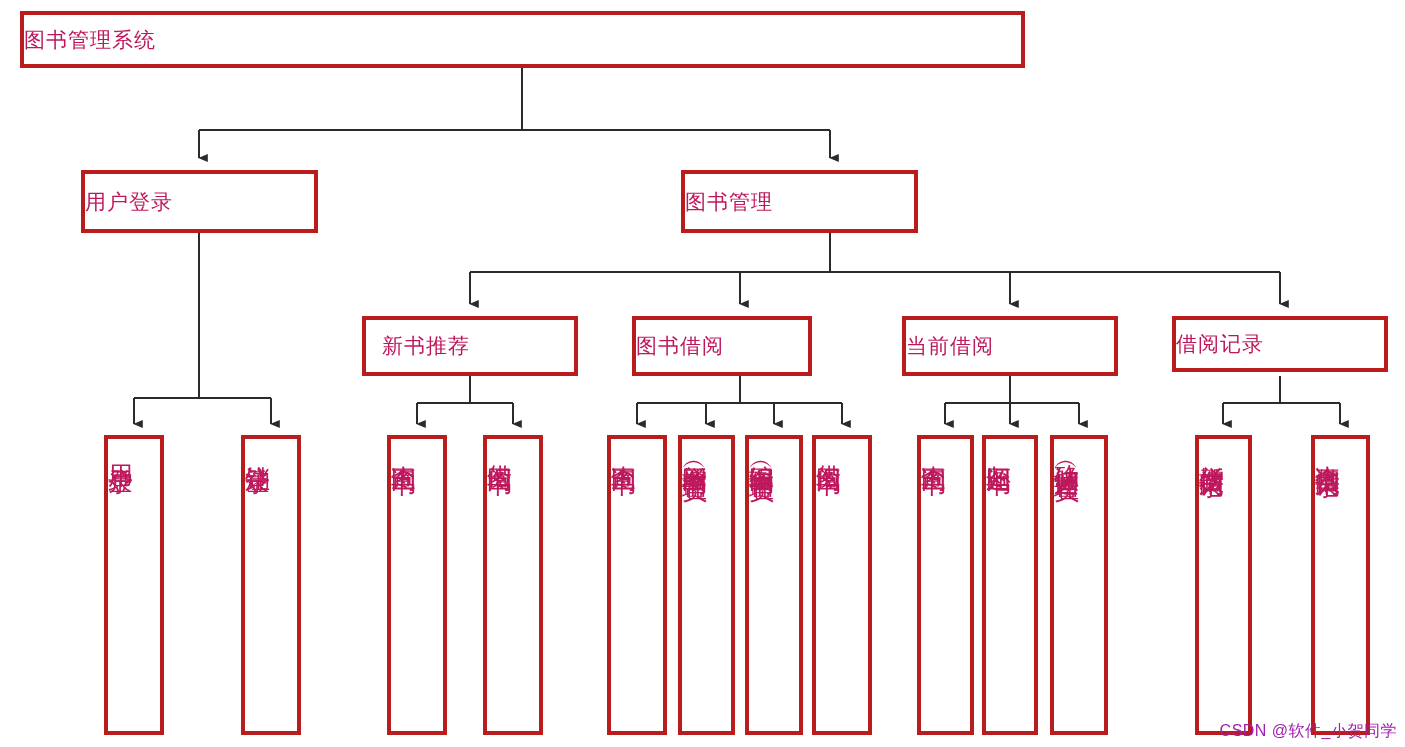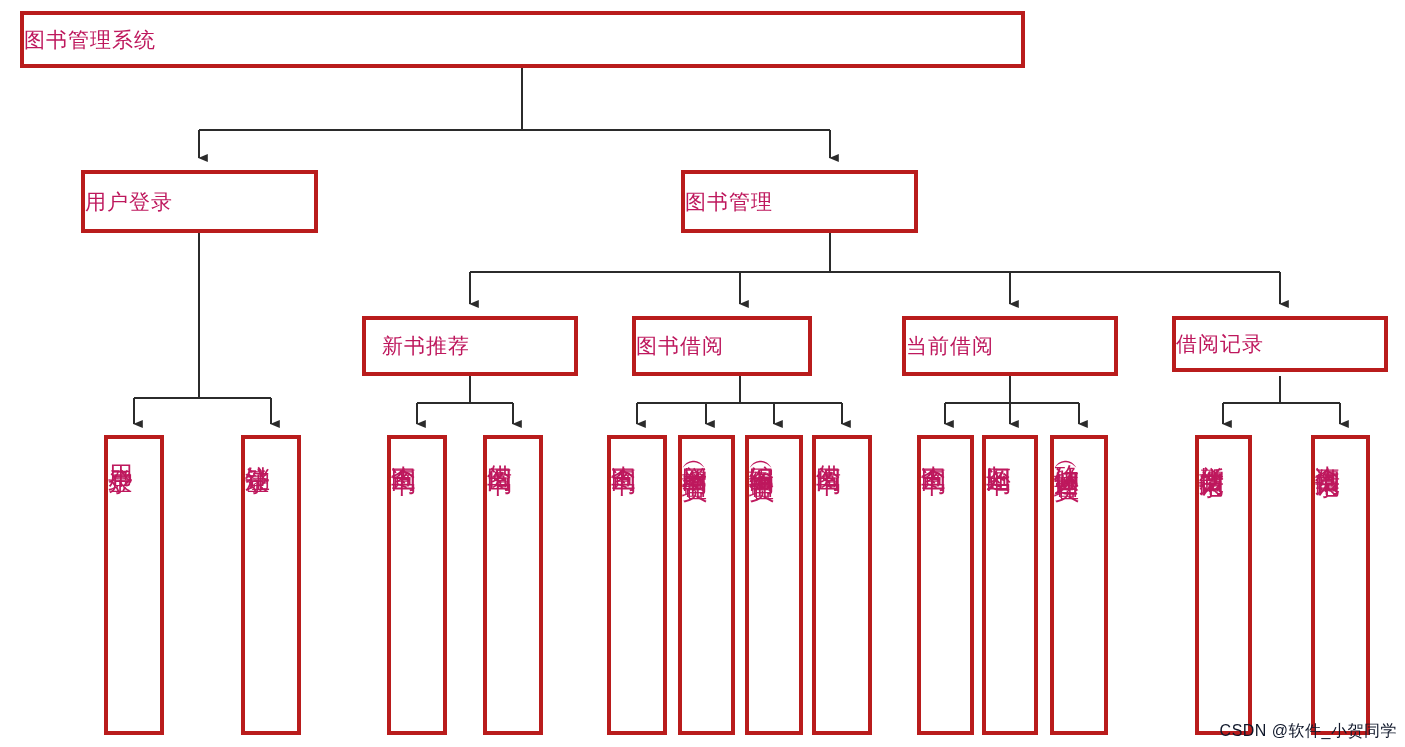--- a/index.html
+++ b/index.html
@@ -58,21 +58,21 @@
     letter-spacing: 2px;
     line-height: 1;
     height: auto;
     max-height: 100%;
   }
   .watermark {
     position: absolute;
     right: 8px;
     bottom: 5px;
     font-size: 16px;
-    color: #0f172a;
+    color: #a21caf;
     letter-spacing: 0.5px;
     white-space: nowrap;
     pointer-events: none;
   }
 </style>
 </head>
 <body>
 
 <div id="canvas">
 

